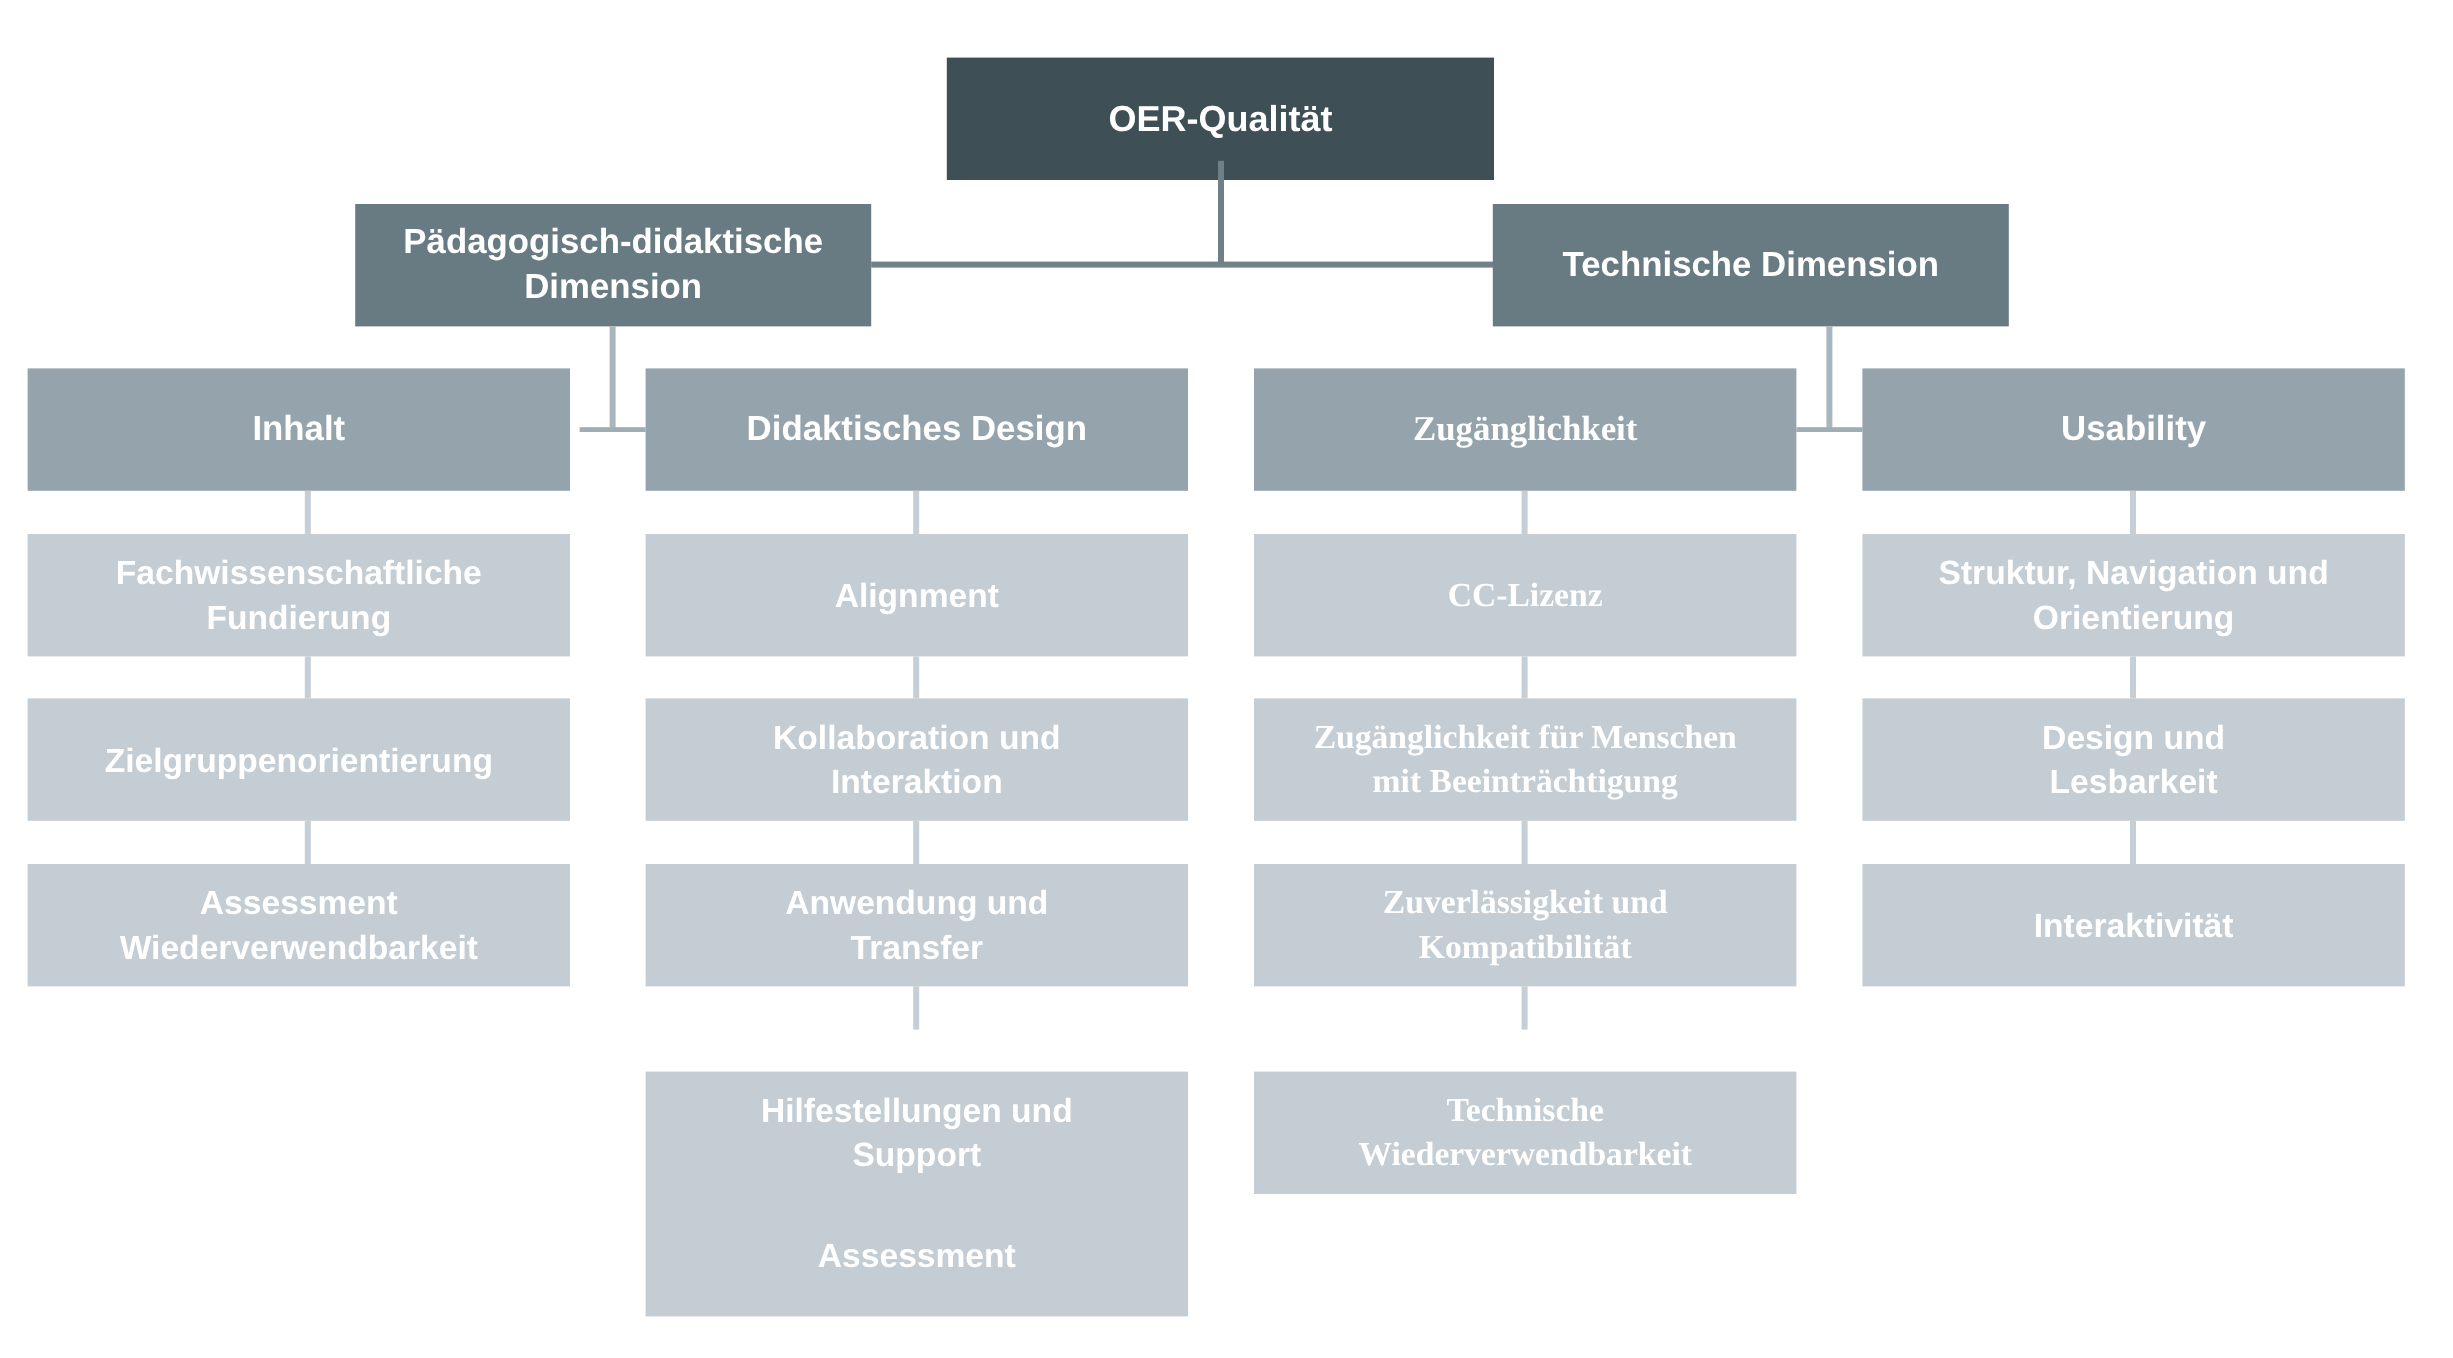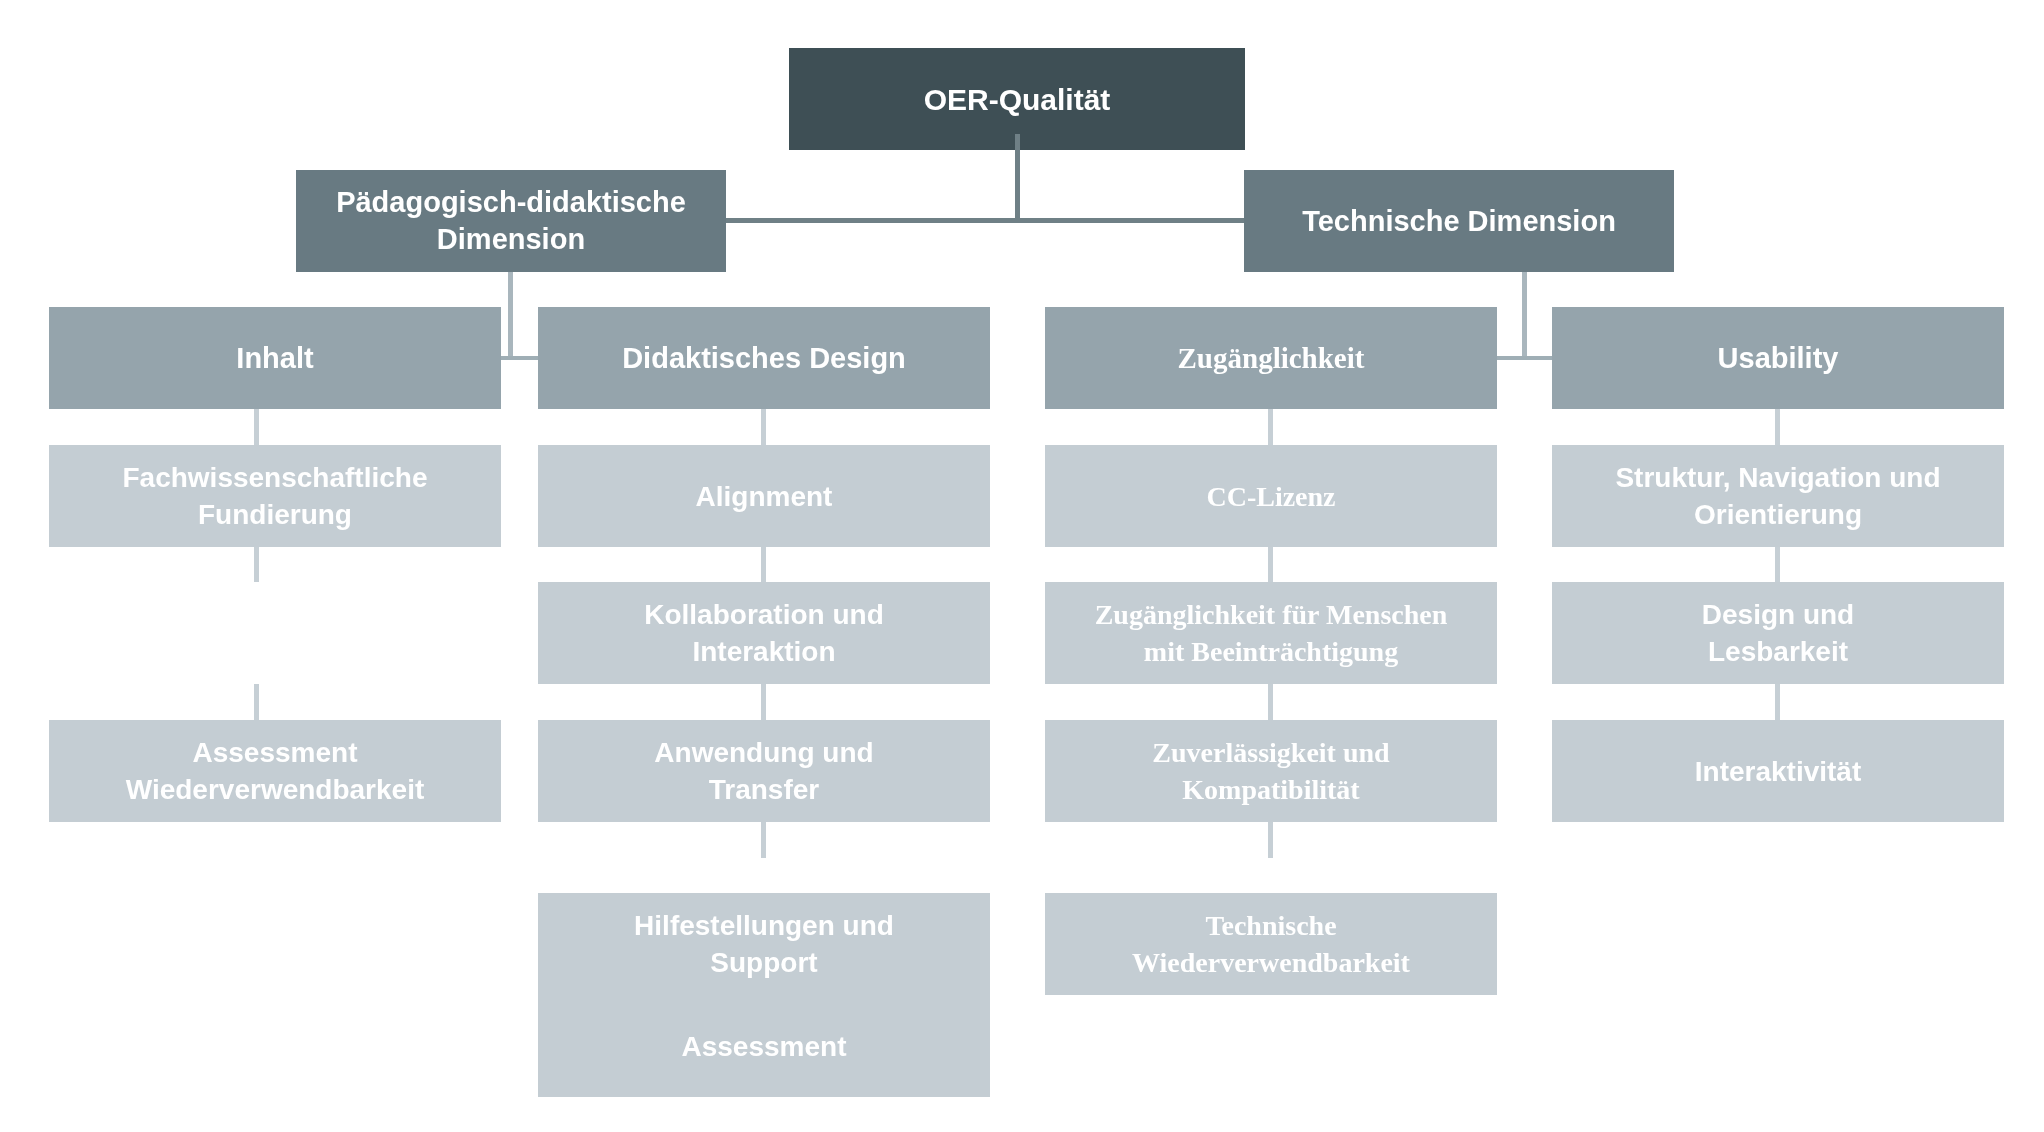--- a/index.html
+++ b/index.html
@@ -40,21 +40,21 @@
   .lvl3 {
     top: 307px; width: 452px; height: 102px;
     background: #95A4AC;
     font-size: 29px;
   }
   .lvl4 {
     width: 452px; height: 102px;
     background: #C4CDD3;
     font-size: 28px;
   }
-  .c1 { left: 49px; }
+  .c1 { left: 23px; }
   .c2 { left: 538px; }
   .c3 { left: 1045px; font-family: Liberation Serif, serif; }
   .c4 { left: 1552px; }
   .r1 { top: 445px; }
   .r2 { top: 582px; }
   .r3 { top: 720px; }
   .r4 { top: 893px; }
   .r5 { top: 995px; }
   .conn { position: absolute; }
   .conn-dark  { background: #6F8086; }
@@ -111,20 +111,21 @@
   <div class="conn conn-light vseg vc3 s1"></div>
   <div class="conn conn-light vseg vc3 s2"></div>
   <div class="conn conn-light vseg vc3 s3"></div>
 
   <div class="conn conn-light vseg vc4 s0"></div>
   <div class="conn conn-light vseg vc4 s1"></div>
   <div class="conn conn-light vseg vc4 s2"></div>
 
   <div class="box lvl4 c1 r1">Fachwissenschaftliche
 Fundierung</div>
+  <div class="box lvl4 c1 r2">Zielgruppenorientierung</div>
   <div class="box lvl4 c1 r3">Assessment
 Wiederverwendbarkeit</div>
 
   <div class="box lvl4 c2 r1">Alignment</div>
   <div class="box lvl4 c2 r2">Kollaboration und
 Interaktion</div>
   <div class="box lvl4 c2 r3">Anwendung und
 Transfer</div>
   <div class="box lvl4 c2 r4">Hilfestellungen und
 Support</div>

